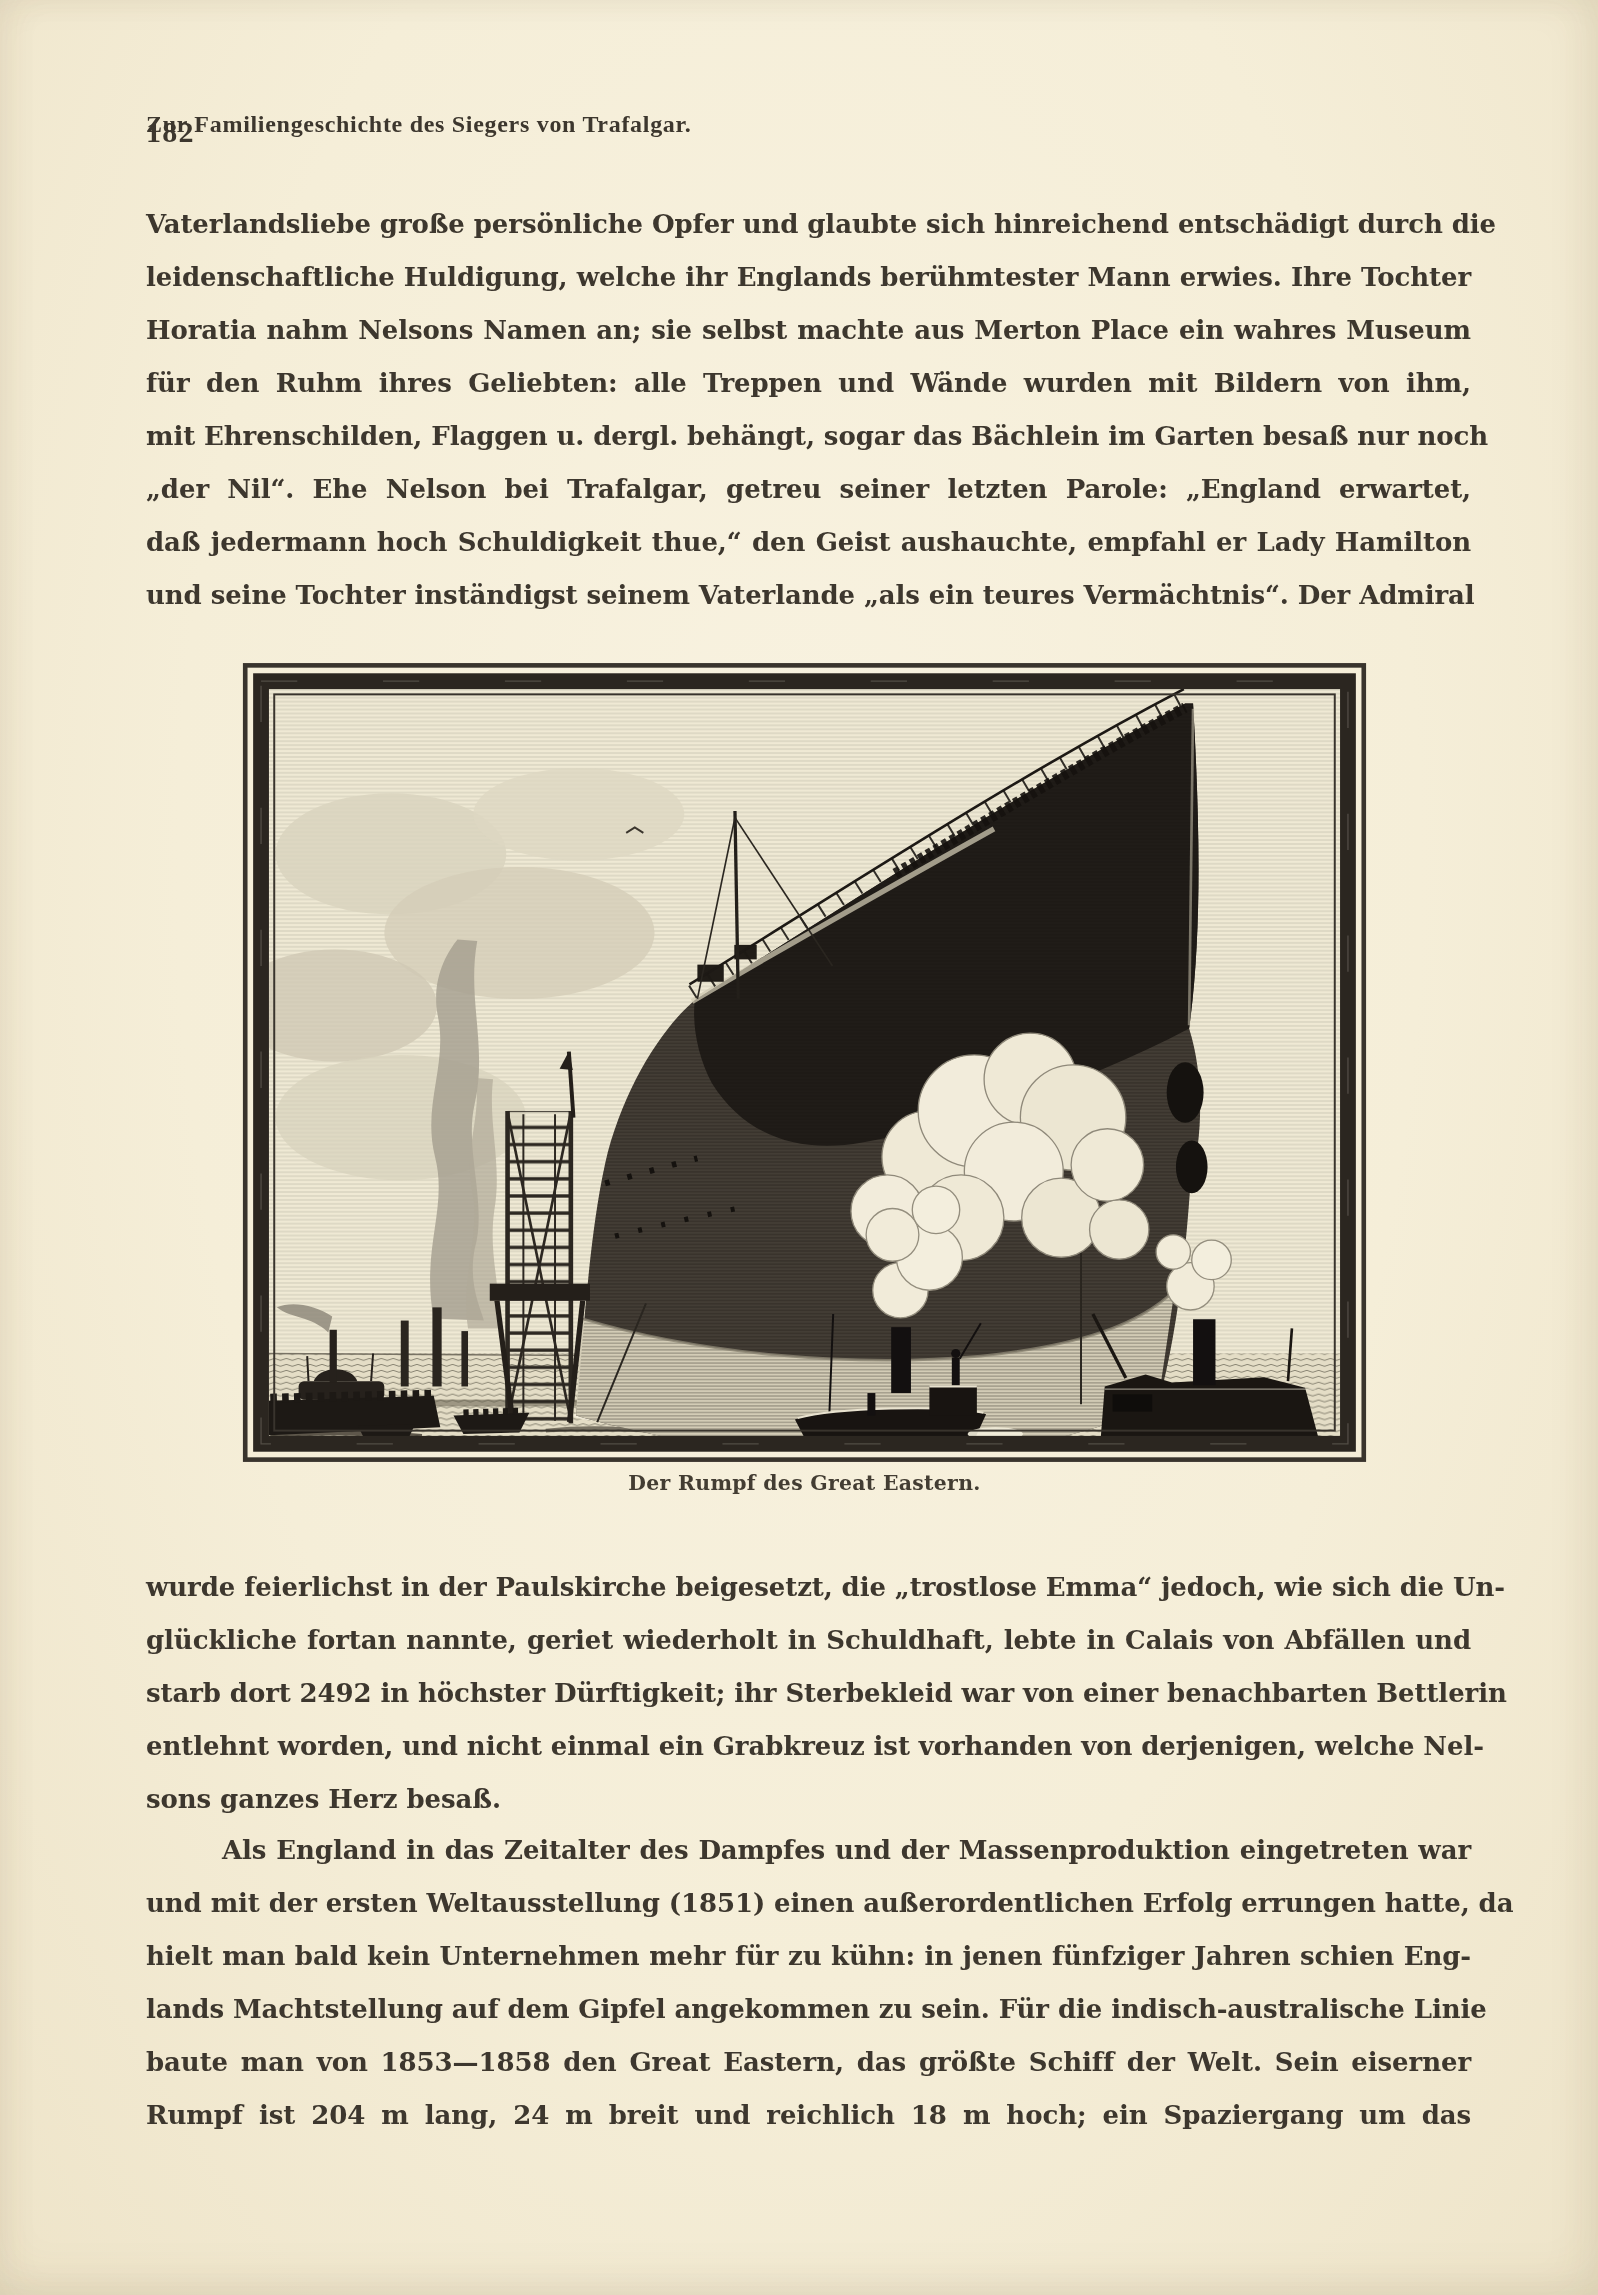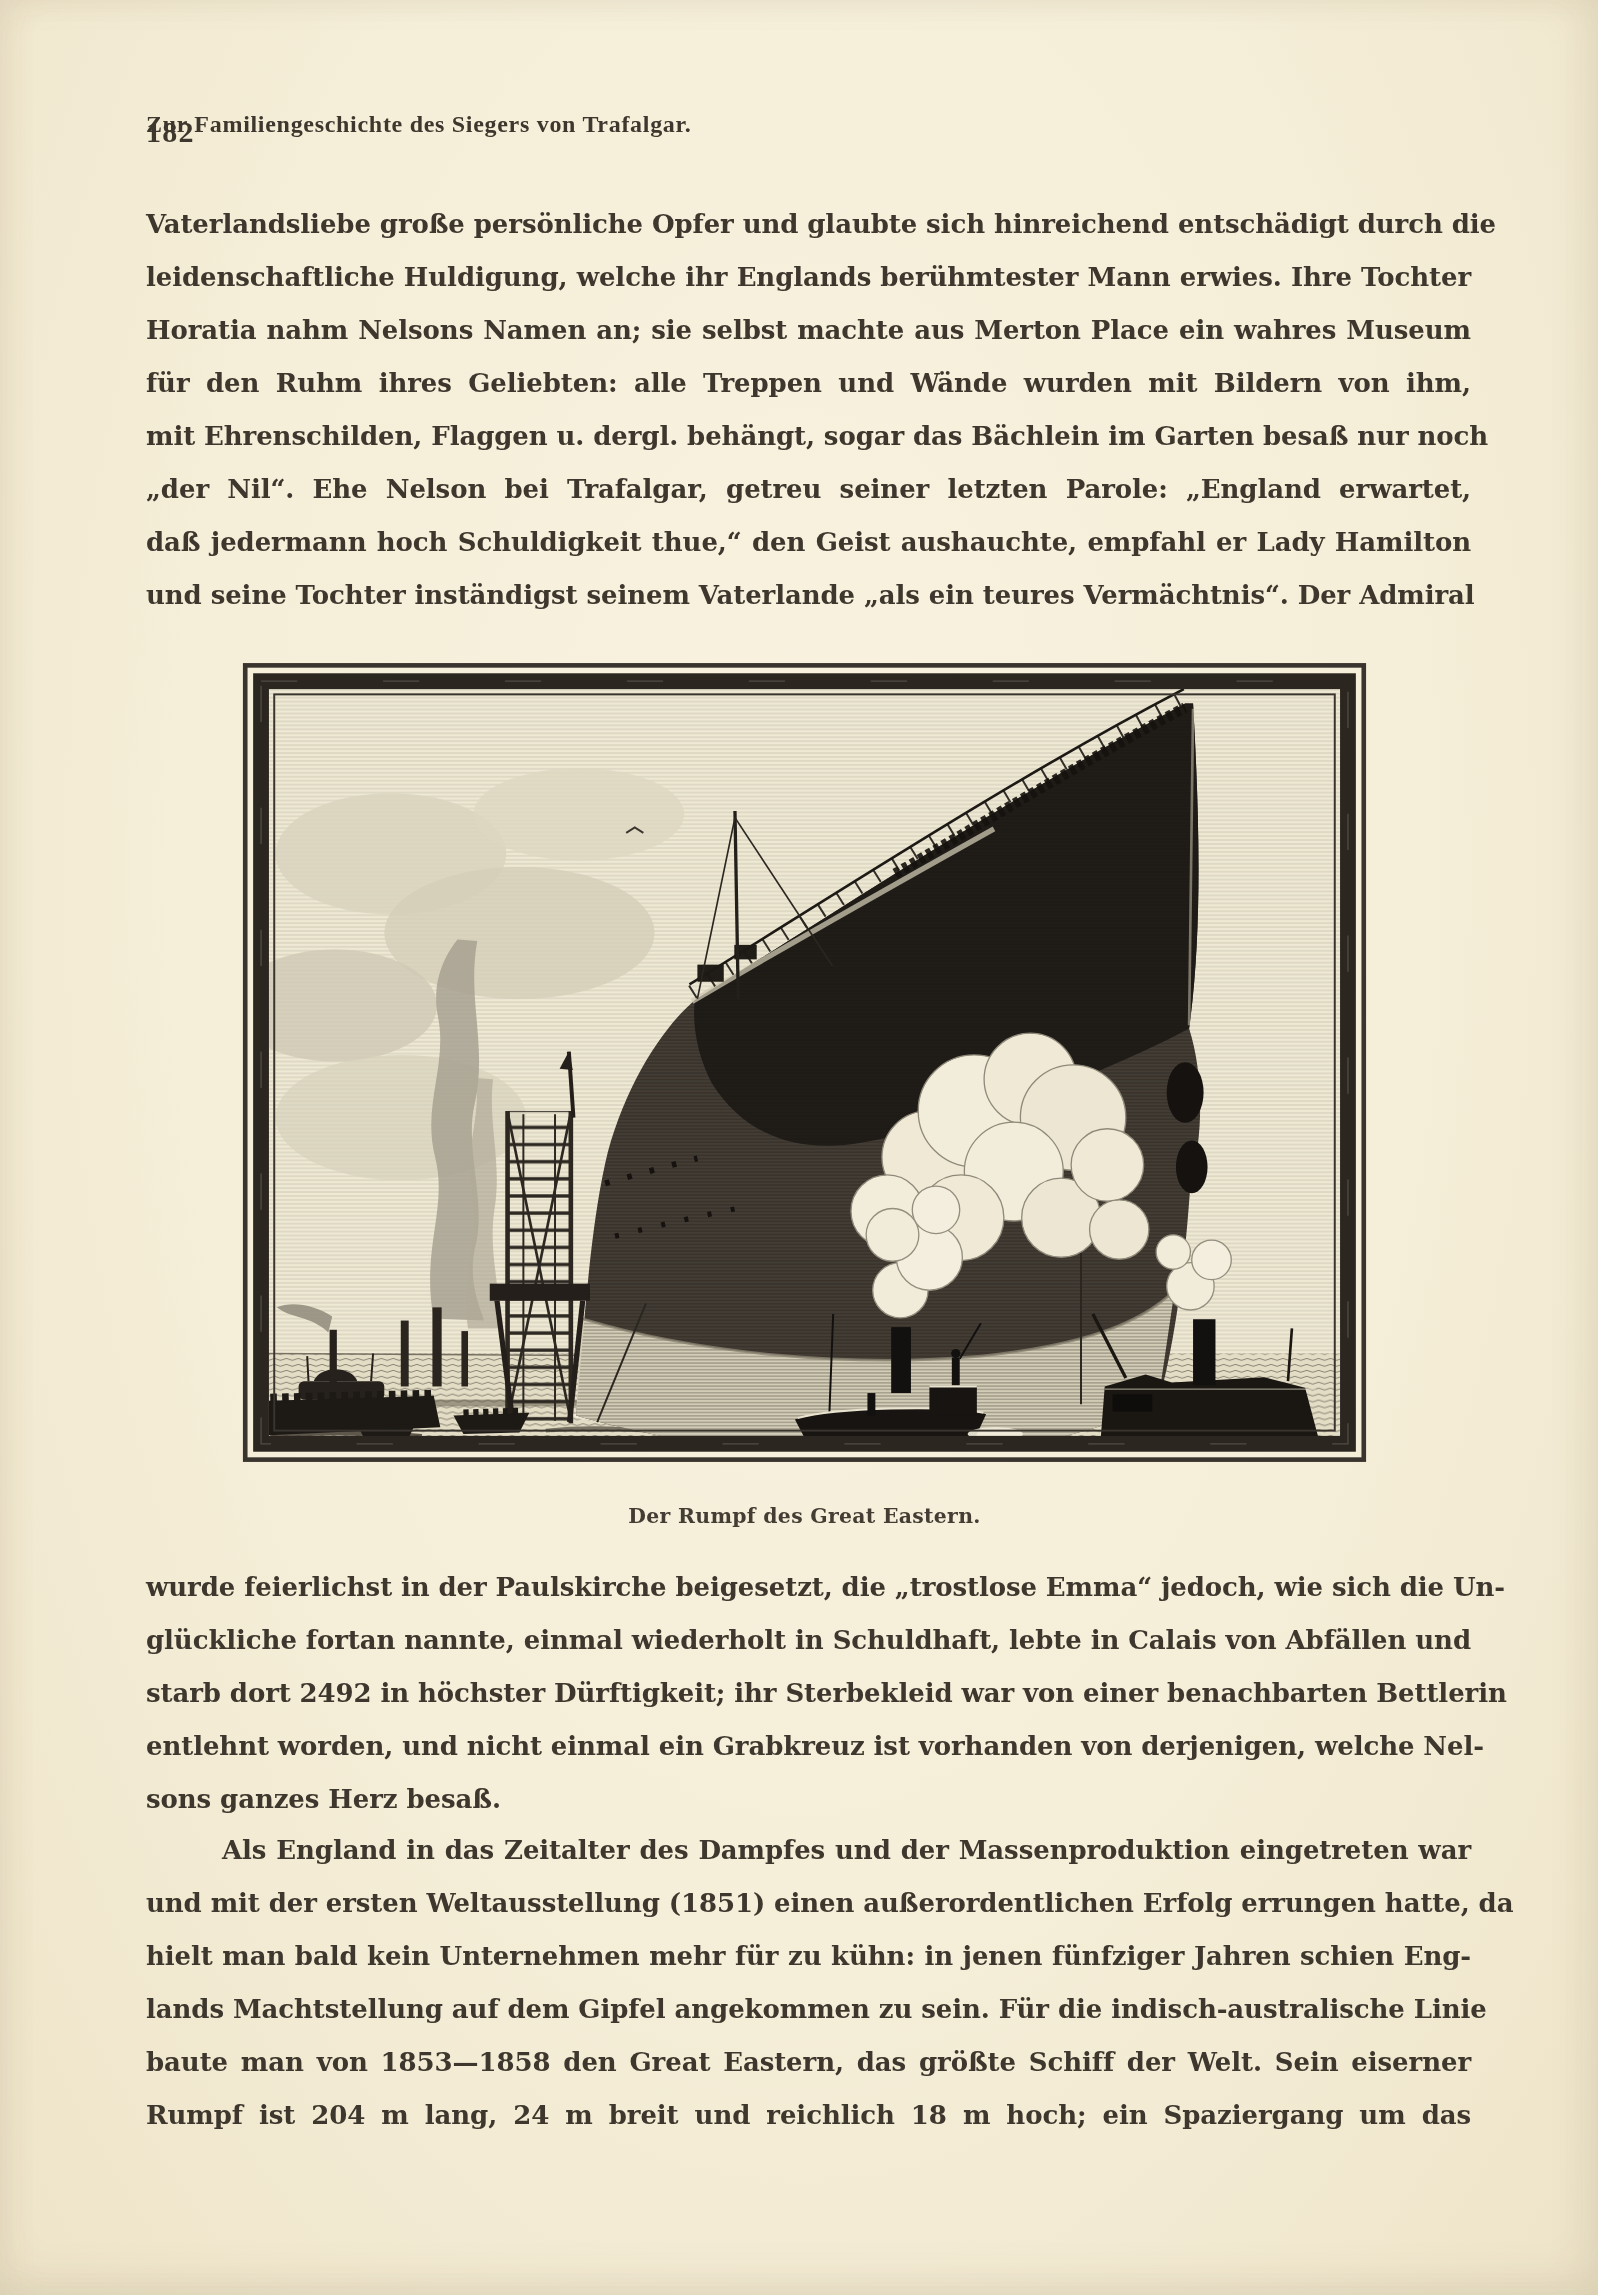--- a/index.html
+++ b/index.html
@@ -25,21 +25,21 @@
     font-size:26px;font-weight:bold;line-height:53px;height:53px;
     letter-spacing:-0.1px;
     text-align:justify;text-align-last:justify;
     white-space:nowrap;overflow:visible;
   }
   .body-line.last{text-align-last:left;white-space:normal;}
   .para3 .body-line:first-child{text-indent:76px;}
   figure.plate{position:absolute;top:656px;left:236px;width:1137px;margin:0;padding:0;}
   figure.plate svg{display:block;width:1137px;height:813px;}
   figcaption{
-    margin-top:35px;text-align:center;
+    margin-top:2px;text-align:center;
     font-size:20.4px;font-weight:bold;color:#433d33;letter-spacing:0.3px;
   }
 </style>
 </head>
 <body>
 
 <div class="page">
 
   <div class="running-head">
     <span class="page-number">182</span>
@@ -215,21 +215,21 @@
         <rect x="38" y="38" width="1649" height="1157" stroke="#2b2620" stroke-width="24"></rect>
         <rect x="58" y="58" width="1609" height="1117" stroke="#39342d" stroke-width="3"></rect>
         <rect x="38" y="38" width="1649" height="1157" stroke="#9b958a" stroke-width="2" stroke-dasharray="55 130" opacity="0.35"></rect>
       </g>
     </svg>
     <figcaption>Der Rumpf des Great Eastern.</figcaption>
   </figure>
 
   <div class="para para2">
     <div class="body-line">wurde feierlichst in der Paulskirche beigesetzt, die „trostlose Emma“ jedoch, wie sich die Un-</div>
-    <div class="body-line">glückliche fortan nannte, einmal wiederholt in Schuldhaft, lebte in Calais von Abfällen und</div>
+    <div class="body-line">glückliche fortan nannte, geriet wiederholt in Schuldhaft, lebte in Calais von Abfällen und</div>
     <div class="body-line">starb dort 2492 in höchster Dürftigkeit; ihr Sterbekleid war von einer benachbarten Bettlerin</div>
     <div class="body-line">entlehnt worden, und nicht einmal ein Grabkreuz ist vorhanden von derjenigen, welche Nel-</div>
     <div class="body-line last">sons ganzes Herz besaß.</div>
   </div>
 
   <div class="para para3">
     <div class="body-line">Als England in das Zeitalter des Dampfes und der Massenproduktion eingetreten war</div>
     <div class="body-line">und mit der ersten Weltausstellung (1851) einen außerordentlichen Erfolg errungen hatte, da</div>
     <div class="body-line">hielt man bald kein Unternehmen mehr für zu kühn: in jenen fünfziger Jahren schien Eng-</div>
     <div class="body-line">lands Machtstellung auf dem Gipfel angekommen zu sein.  Für die indisch-australische Linie</div>

